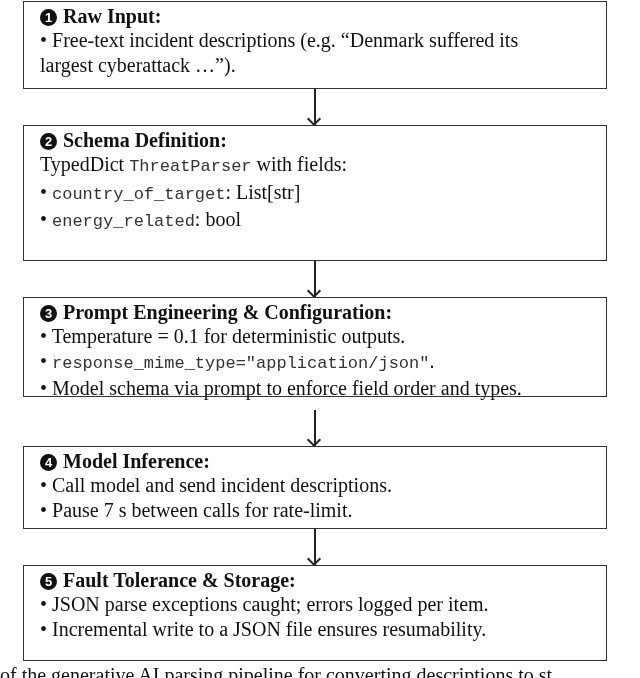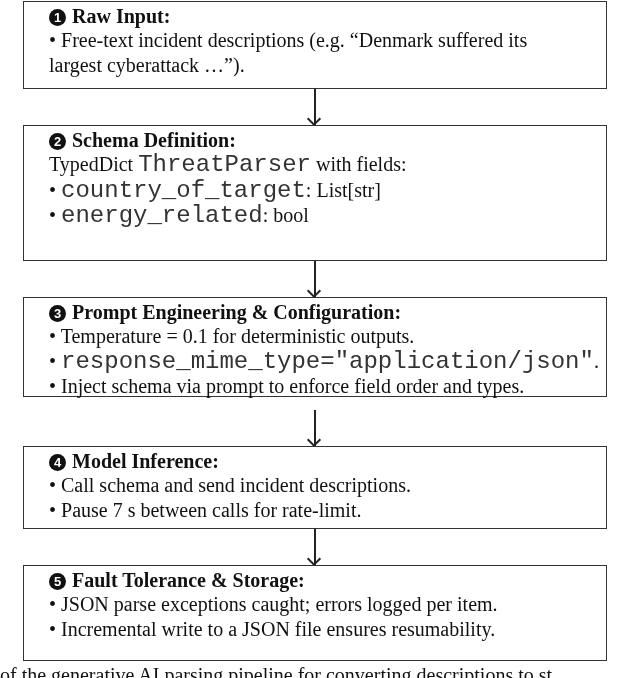--- a/index.html
+++ b/index.html
@@ -14,21 +14,21 @@
       overflow: hidden;
       font-family: "Liberation Serif", "DejaVu Serif", serif;
       color: #111111;
     }
     .box {
       position: absolute;
       left: 23px;
       width: 584px;
       border: 1.5px solid #333333;
       box-sizing: border-box;
-      padding: 2px 0 0 25px;
+      padding: 2px 0 0 16px;
       background: #ffffff;
     }
     .box-title {
       font-weight: bold;
       font-size: 20px;
       line-height: 24px;
       white-space: nowrap;
     }
     .box-title .num {
       display: inline-block;
@@ -45,21 +45,21 @@
       font-family: "Liberation Sans", "DejaVu Sans", sans-serif;
       font-weight: bold;
     }
     .line {
       font-size: 20px;
       line-height: 24.5px;
       white-space: nowrap;
     }
     .mono {
       font-family: "Liberation Mono", "DejaVu Sans Mono", monospace;
-      font-size: 24px;
+      font-size: 17px;
       color: #333333;
     }
     .arrow {
       position: absolute;
       left: 314px;
       width: 2px;
       background: #222222;
     }
     .arrow::after {
       content: "";
@@ -122,32 +122,32 @@
   <div class="box-title">
     <span class="num">3</span><span>Prompt Engineering &amp; Configuration:</span>
   </div>
   <div class="line">
     <span>• </span><span>Temperature = 0.1 for deterministic outputs.</span>
   </div>
   <div class="line">
     <span>• </span><span class="mono">response_mime_type="application/json"</span><span>.</span>
   </div>
   <div class="line">
-    <span>• </span><span>Inject schema via prompt to enforce field order and types.</span>
+    <span>• </span><span>Model schema via prompt to enforce field order and types.</span>
   </div>
 </div>
 
 <div class="arrow" style="top:410px;height:36px;"></div>
 
 <div class="box" style="top:446px;height:83px;">
   <div class="box-title">
     <span class="num">4</span><span>Model Inference:</span>
   </div>
   <div class="line">
-    <span>• </span><span>Call schema and send incident descriptions.</span>
+    <span>• </span><span>Call model and send incident descriptions.</span>
   </div>
   <div class="line">
     <span>• </span><span>Pause 7 s between calls for rate-limit.</span>
   </div>
 </div>
 
 <div class="arrow" style="top:529px;height:36px;"></div>
 
 <div class="box" style="top:565px;height:96px;">
   <div class="box-title">

